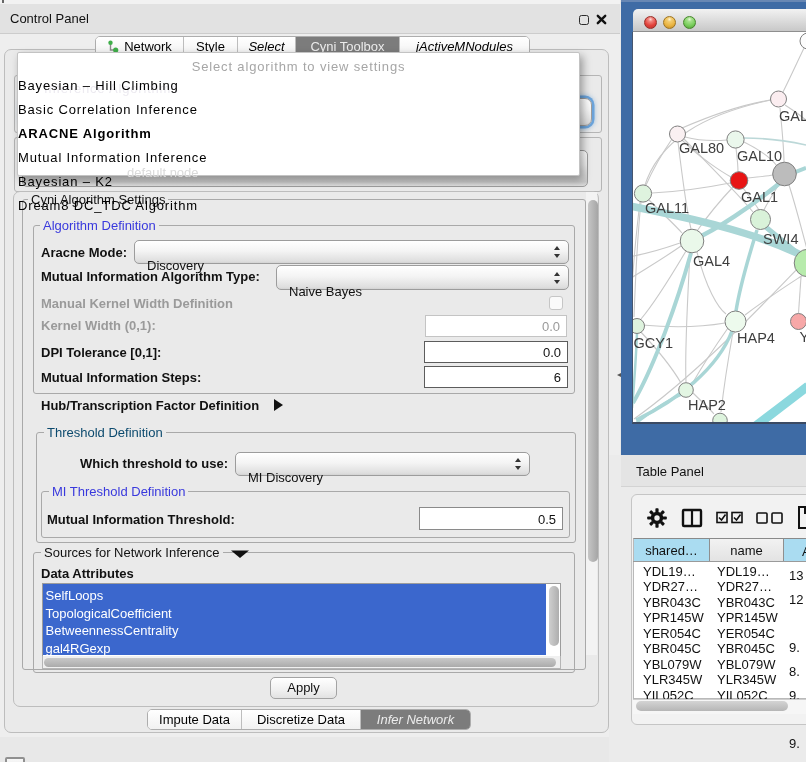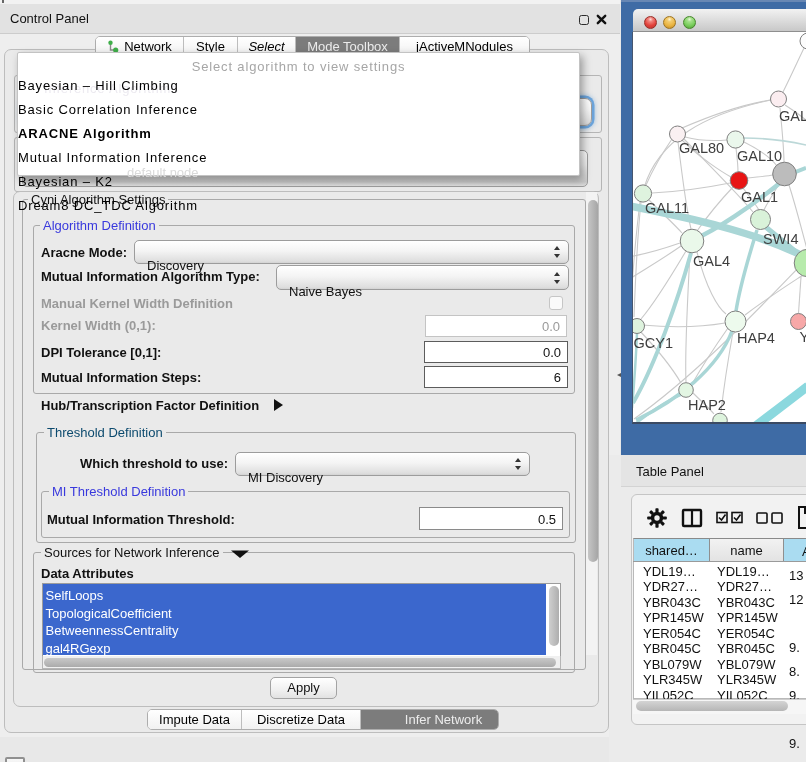--- a/index.html
+++ b/index.html
@@ -15,21 +15,21 @@
   box-shadow:inset 0 1px 0 #fff;}
 .combo .ct{position:absolute;left:12px;top:50%;transform:translateY(-50%);margin-top:13px;}
 .ud{position:absolute;right:7px;top:50%;width:7px;height:12px;transform:translateY(-50%);}
 .ud:before{content:"";position:absolute;left:0;top:0;border-left:3.5px solid transparent;border-right:3.5px solid transparent;border-bottom:4.5px solid #333;}
 .ud:after{content:"";position:absolute;left:0;bottom:0;border-left:3.5px solid transparent;border-right:3.5px solid transparent;border-top:4.5px solid #333;}
 .fld{position:absolute;background:#fff;text-align:right;}
 .fld span{position:absolute;right:6px;top:50%;transform:translateY(-50%);}
 .seg{position:absolute;display:flex;border:1px solid #adadad;border-radius:5px;overflow:hidden;background:#fbfbfb;}
 .seg div{display:flex;align-items:center;justify-content:center;border-right:1px solid #bdbdbd;
   background:linear-gradient(#ffffff,#f1f1f1);color:#000;}
-.seg div:last-child{border-right:none;}
+.seg div:last-child{border-right:none;font-style:italic;}
 .seg div.sel{background:#7c7c7c;color:#ececec;}
 .lbl{position:absolute;line-height:13px;}
 </style>
 </head>
 <body>
 <div id="page">
 
   <div class="abs" style="left:0;top:0;width:620px;height:737px;background:#eeeeee;"></div>
   <div class="abs" style="left:0;top:0;width:620px;height:4px;background:#f2f2f2;"></div>
   <div class="abs" style="left:2px;top:0;width:2px;height:3px;background:#666;"></div>
@@ -132,28 +132,28 @@
 
   <div class="seg" style="left:95px;top:36px;height:19px;">
     <div style="width:87px;">
       <svg width="13" height="13" viewBox="0 0 13 13" style="margin-right:4px;">
         <path d="M3.5 4 L3.5 10 L7 10" stroke="#8a8a8a" stroke-width="1.4" fill="none"></path>
         <circle cx="3.5" cy="2.8" r="2.2" fill="#3fae49"></circle>
         <circle cx="8.7" cy="10" r="2.6" fill="#3fae49"></circle>
       </svg>Network</div>
     <div style="width:53px;">Style</div>
     <div style="width:57px;font-style:italic;">Select</div>
-    <div class="sel" style="width:103px;">Mode Toolbox</div>
+    <div class="sel" style="width:103px;">Cyni Toolbox</div>
     <div style="width:129px;">jActiveMNodules</div>
   </div>
 
   <div class="seg" style="left:147px;top:709px;height:19px;">
     <div style="width:93px;">Impute Data</div>
     <div style="width:118px;">Discretize Data</div>
-    <div class="sel" style="width:109px;padding-left:28px;">Infer Network</div>
+    <div class="sel" style="width:109px;">Infer Network</div>
   </div>
 
   <div class="abs" style="left:17px;top:52px;width:563px;height:124px;background:#ffffff;border:1px solid #c3c3c3;border-radius:2px;box-sizing:border-box;box-shadow:3px 4px 8px rgba(0,0,0,0.35);"></div>
   <div class="abs" style="left:17px;top:59px;width:563px;text-align:center;color:#a6a6a6;letter-spacing:0.85px;">Select algorithm to view settings</div>
   <div class="abs" style="left:44px;top:81px;color:#eceaf0;letter-spacing:0.8px;">Inference Algorithms</div>
   <div class="abs" style="left:18px;top:74px;line-height:24px;color:#000;letter-spacing:0.85px;">
     Bayesian – Hill Climbing<br>
     Basic Correlation Inference<br>
     <span class="b">ARACNE Algorithm</span><br>
     Mutual Information Inference<br>

